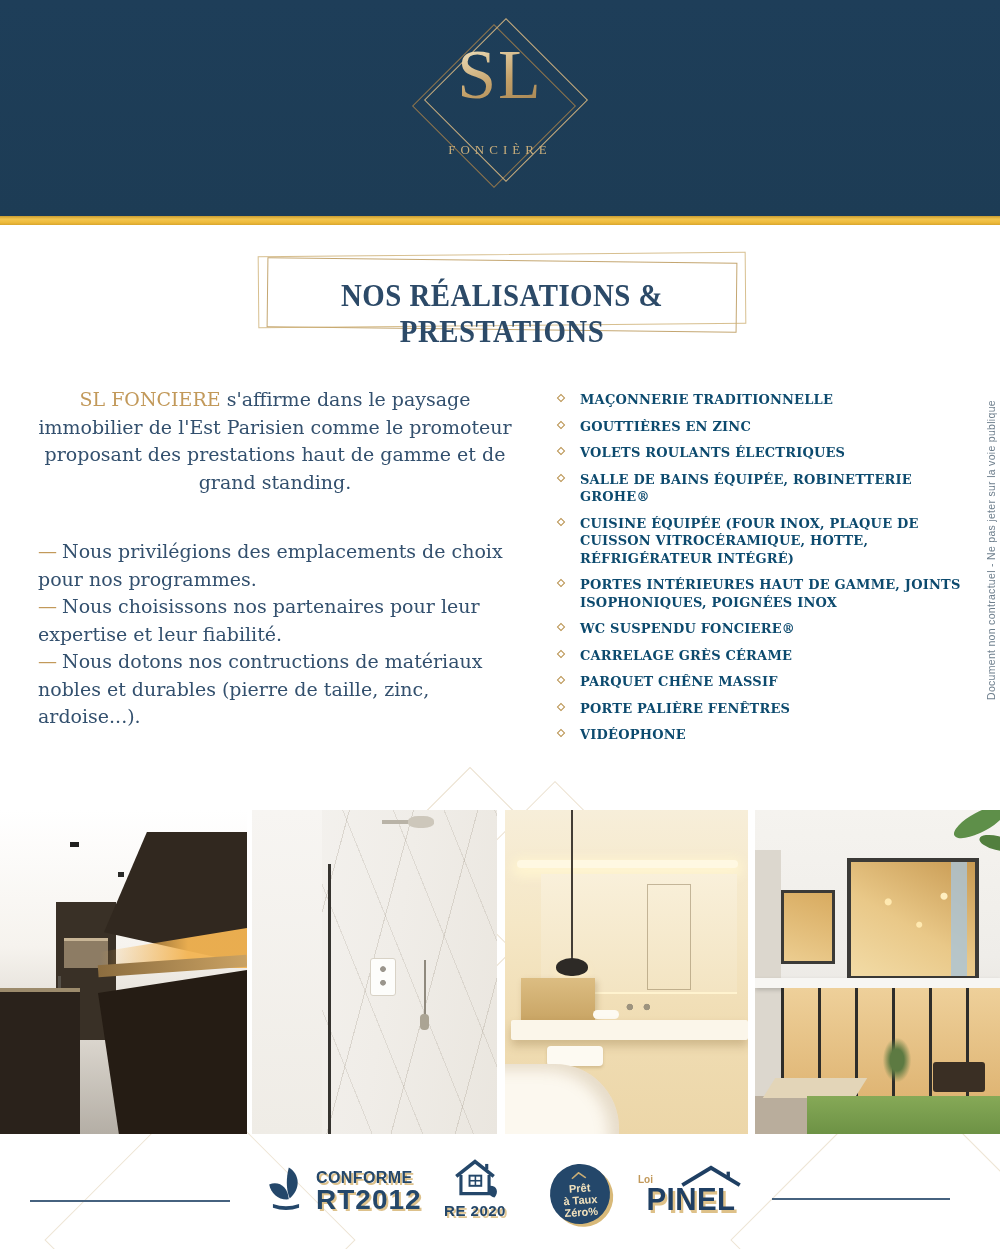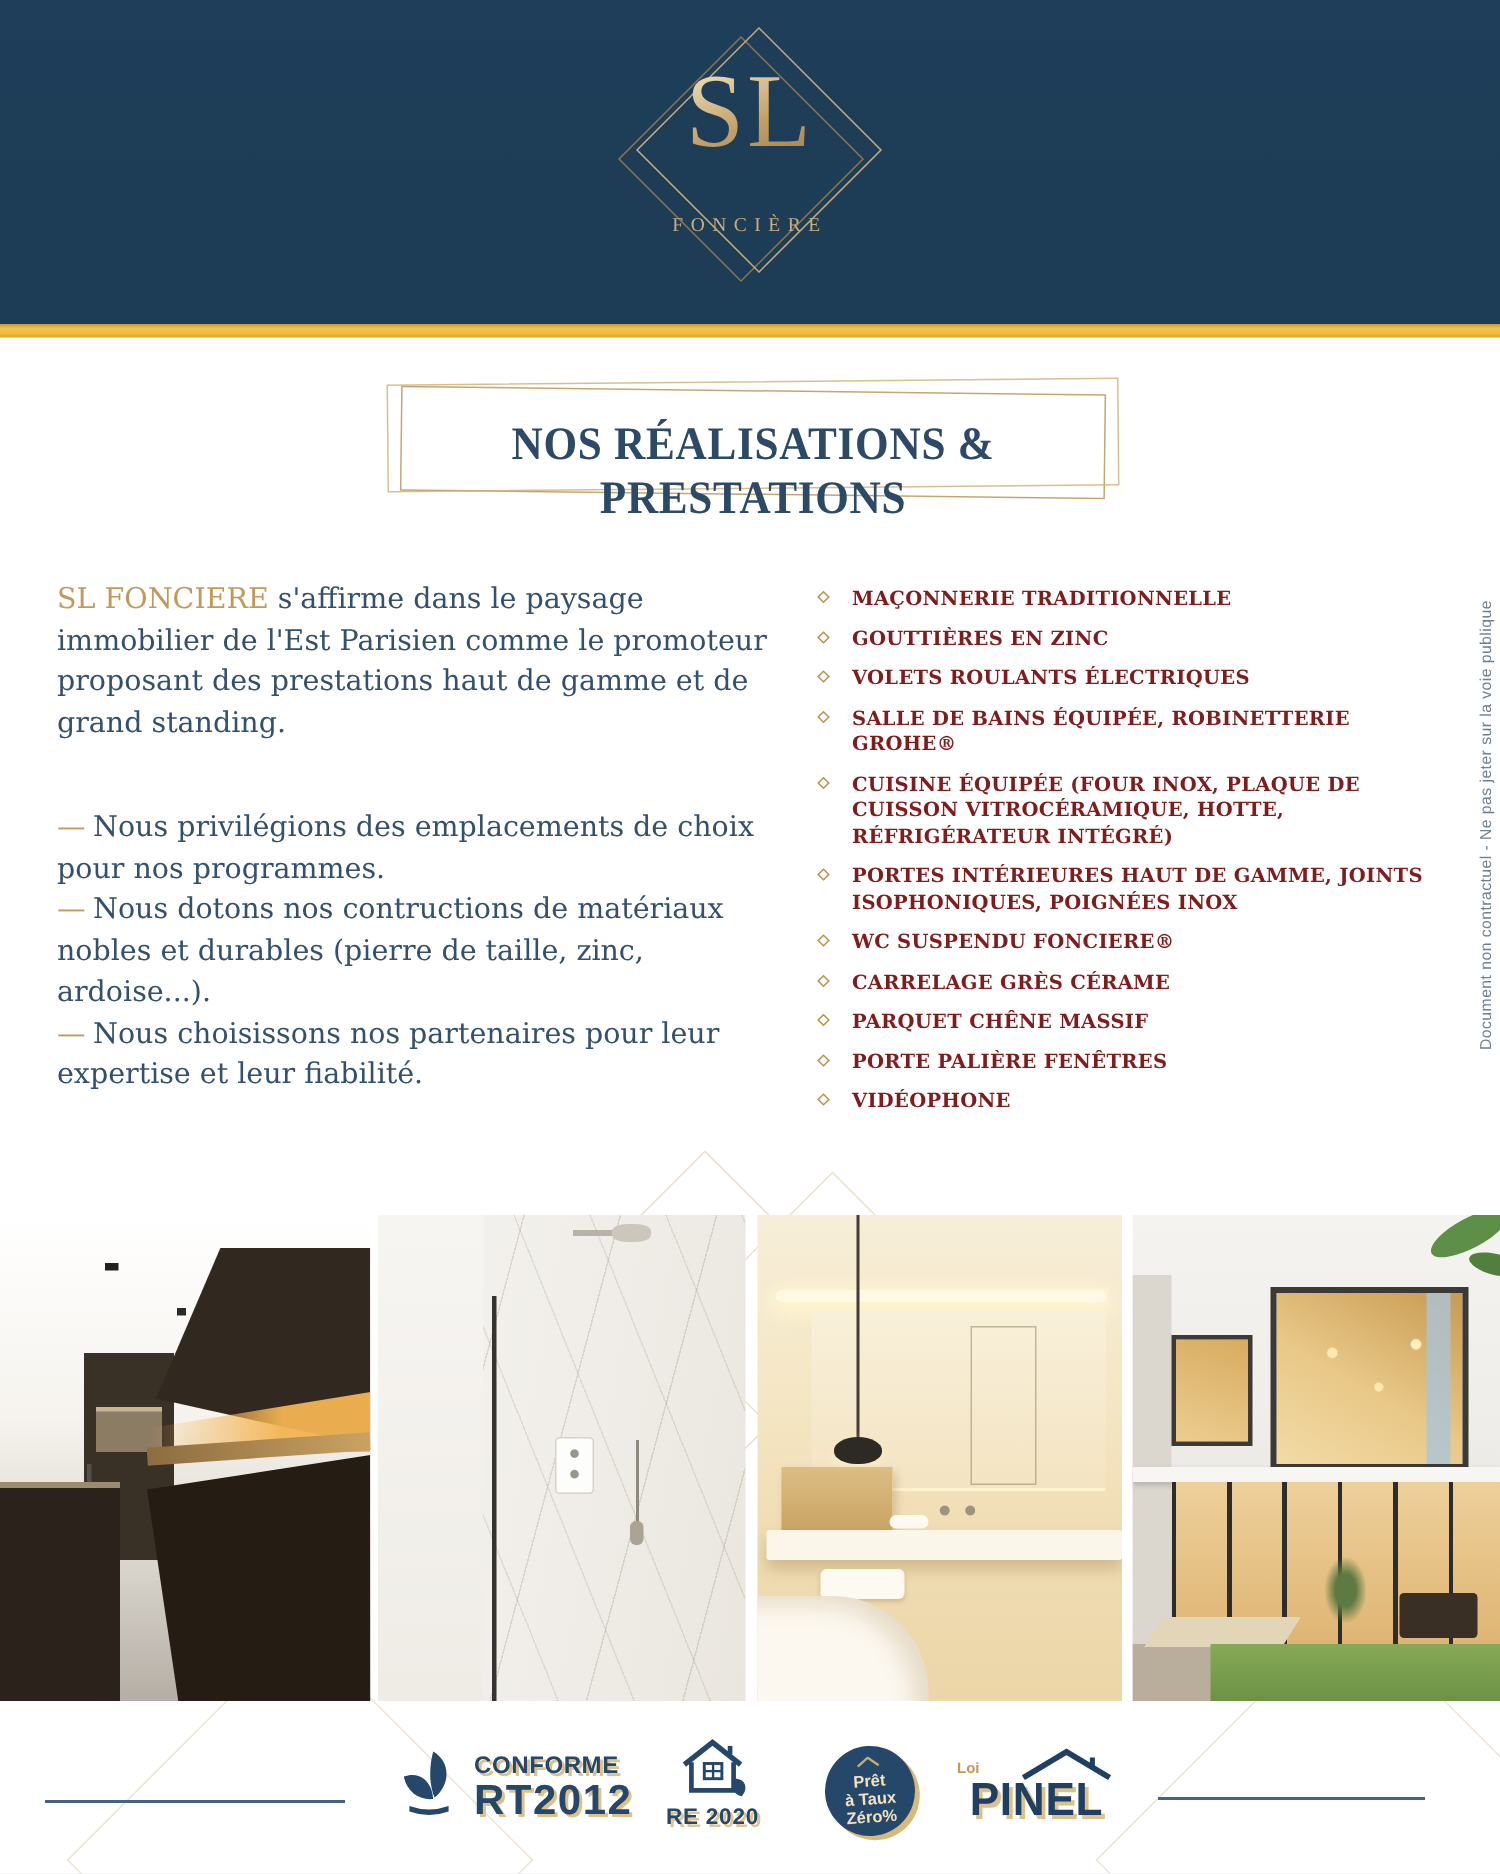--- a/index.html
+++ b/index.html
@@ -34,29 +34,29 @@
   .banner .b1 { inset:6px 4px 6px 4px; border:1px solid rgba(186,150,88,.85); transform:rotate(0.7deg); }
   .banner .b2 { inset:0 -5px 10px -5px; border:1px solid rgba(205,175,115,.8); transform:rotate(-0.55deg); }
   .banner h1 { margin:0; padding-top:24px; text-align:center;
           font-family:"Liberation Serif", serif; font-weight:700; font-size:31px; letter-spacing:0.5px;
           color:#2c4a68; transform:scaleX(.93); }
 
   
   .intro { position:absolute; left:38px; top:386px; width:474px; z-index:2;
           font-family:"DejaVu Serif", serif; font-size:19px; line-height:27.5px; color:#33506e; }
   .intro p { margin:0; }
-  .intro .para1 { margin-bottom:42px; }
+  .intro .para1 { margin-bottom:42px;text-align:center; }
   .brand { color:#c2995a; }
   .dash  { color:#c2995a; margin-right:5px; }
 
   
-  .features { position:absolute; left:542px; top:391px; width:428px; z-index:2;
+  .features { position:absolute; left:554px; top:391px; width:428px; z-index:2;
           margin:0; padding:0; list-style:none;
           font-family:"DejaVu Serif", serif; font-weight:bold; font-size:13px;
-          line-height:17.5px; letter-spacing:.2px; color:#7f1d1d; }
+          line-height:17.5px; letter-spacing:.2px; color:#0c4a6e; }
   .features li { position:relative; padding-left:26px; margin-bottom:9px; }
   .diamond-bullet { position:absolute; left:4px; top:4px; width:6px; height:6px;
           border:1.2px solid #b8914d; transform:rotate(45deg); }
 
   
   .vnote { position:absolute; right:3px; top:338px; height:362px; z-index:2;
           writing-mode:vertical-rl; transform:rotate(180deg);
           font-size:10.5px; letter-spacing:.3px; color:#6e7f8d; }
 
   
@@ -204,22 +204,22 @@
 
   <section class="banner">
     <div class="bb b1"></div>
     <div class="bb b2"></div>
     <h1>NOS RÉALISATIONS &amp; PRESTATIONS</h1>
   </section>
 
   <section class="intro">
     <p class="para1"><span class="brand">SL FONCIERE</span><span> s'affirme dans le paysage immobilier de l'Est Parisien comme le promoteur proposant des prestations haut de gamme et de grand standing.</span></p>
     <p class="point"><span class="dash">—</span><span>Nous privilégions des emplacements de choix pour nos programmes.</span></p>
+    <p class="point"><span class="dash">—</span><span>Nous choisissons nos partenaires pour leur expertise et leur fiabilité.</span></p>
     <p class="point"><span class="dash">—</span><span>Nous dotons nos contructions de matériaux nobles et durables (pierre de taille, zinc, ardoise...).</span></p>
-    <p class="point"><span class="dash">—</span><span>Nous choisissons nos partenaires pour leur expertise et leur fiabilité.</span></p>
   </section>
 
   <ul class="features">
     <li><span class="diamond-bullet"></span><span>MAÇONNERIE TRADITIONNELLE</span></li>
     <li><span class="diamond-bullet"></span><span>GOUTTIÈRES EN ZINC</span></li>
     <li><span class="diamond-bullet"></span><span>VOLETS ROULANTS ÉLECTRIQUES</span></li>
     <li><span class="diamond-bullet"></span><span>SALLE DE BAINS ÉQUIPÉE, ROBINETTERIE GROHE®</span></li>
     <li><span class="diamond-bullet"></span><span>CUISINE ÉQUIPÉE (FOUR INOX, PLAQUE DE CUISSON VITROCÉRAMIQUE, HOTTE, RÉFRIGÉRATEUR INTÉGRÉ)</span></li>
     <li><span class="diamond-bullet"></span><span>PORTES INTÉRIEURES HAUT DE GAMME, JOINTS ISOPHONIQUES, POIGNÉES INOX</span></li>
     <li><span class="diamond-bullet"></span><span>WC SUSPENDU FONCIERE®</span></li>

